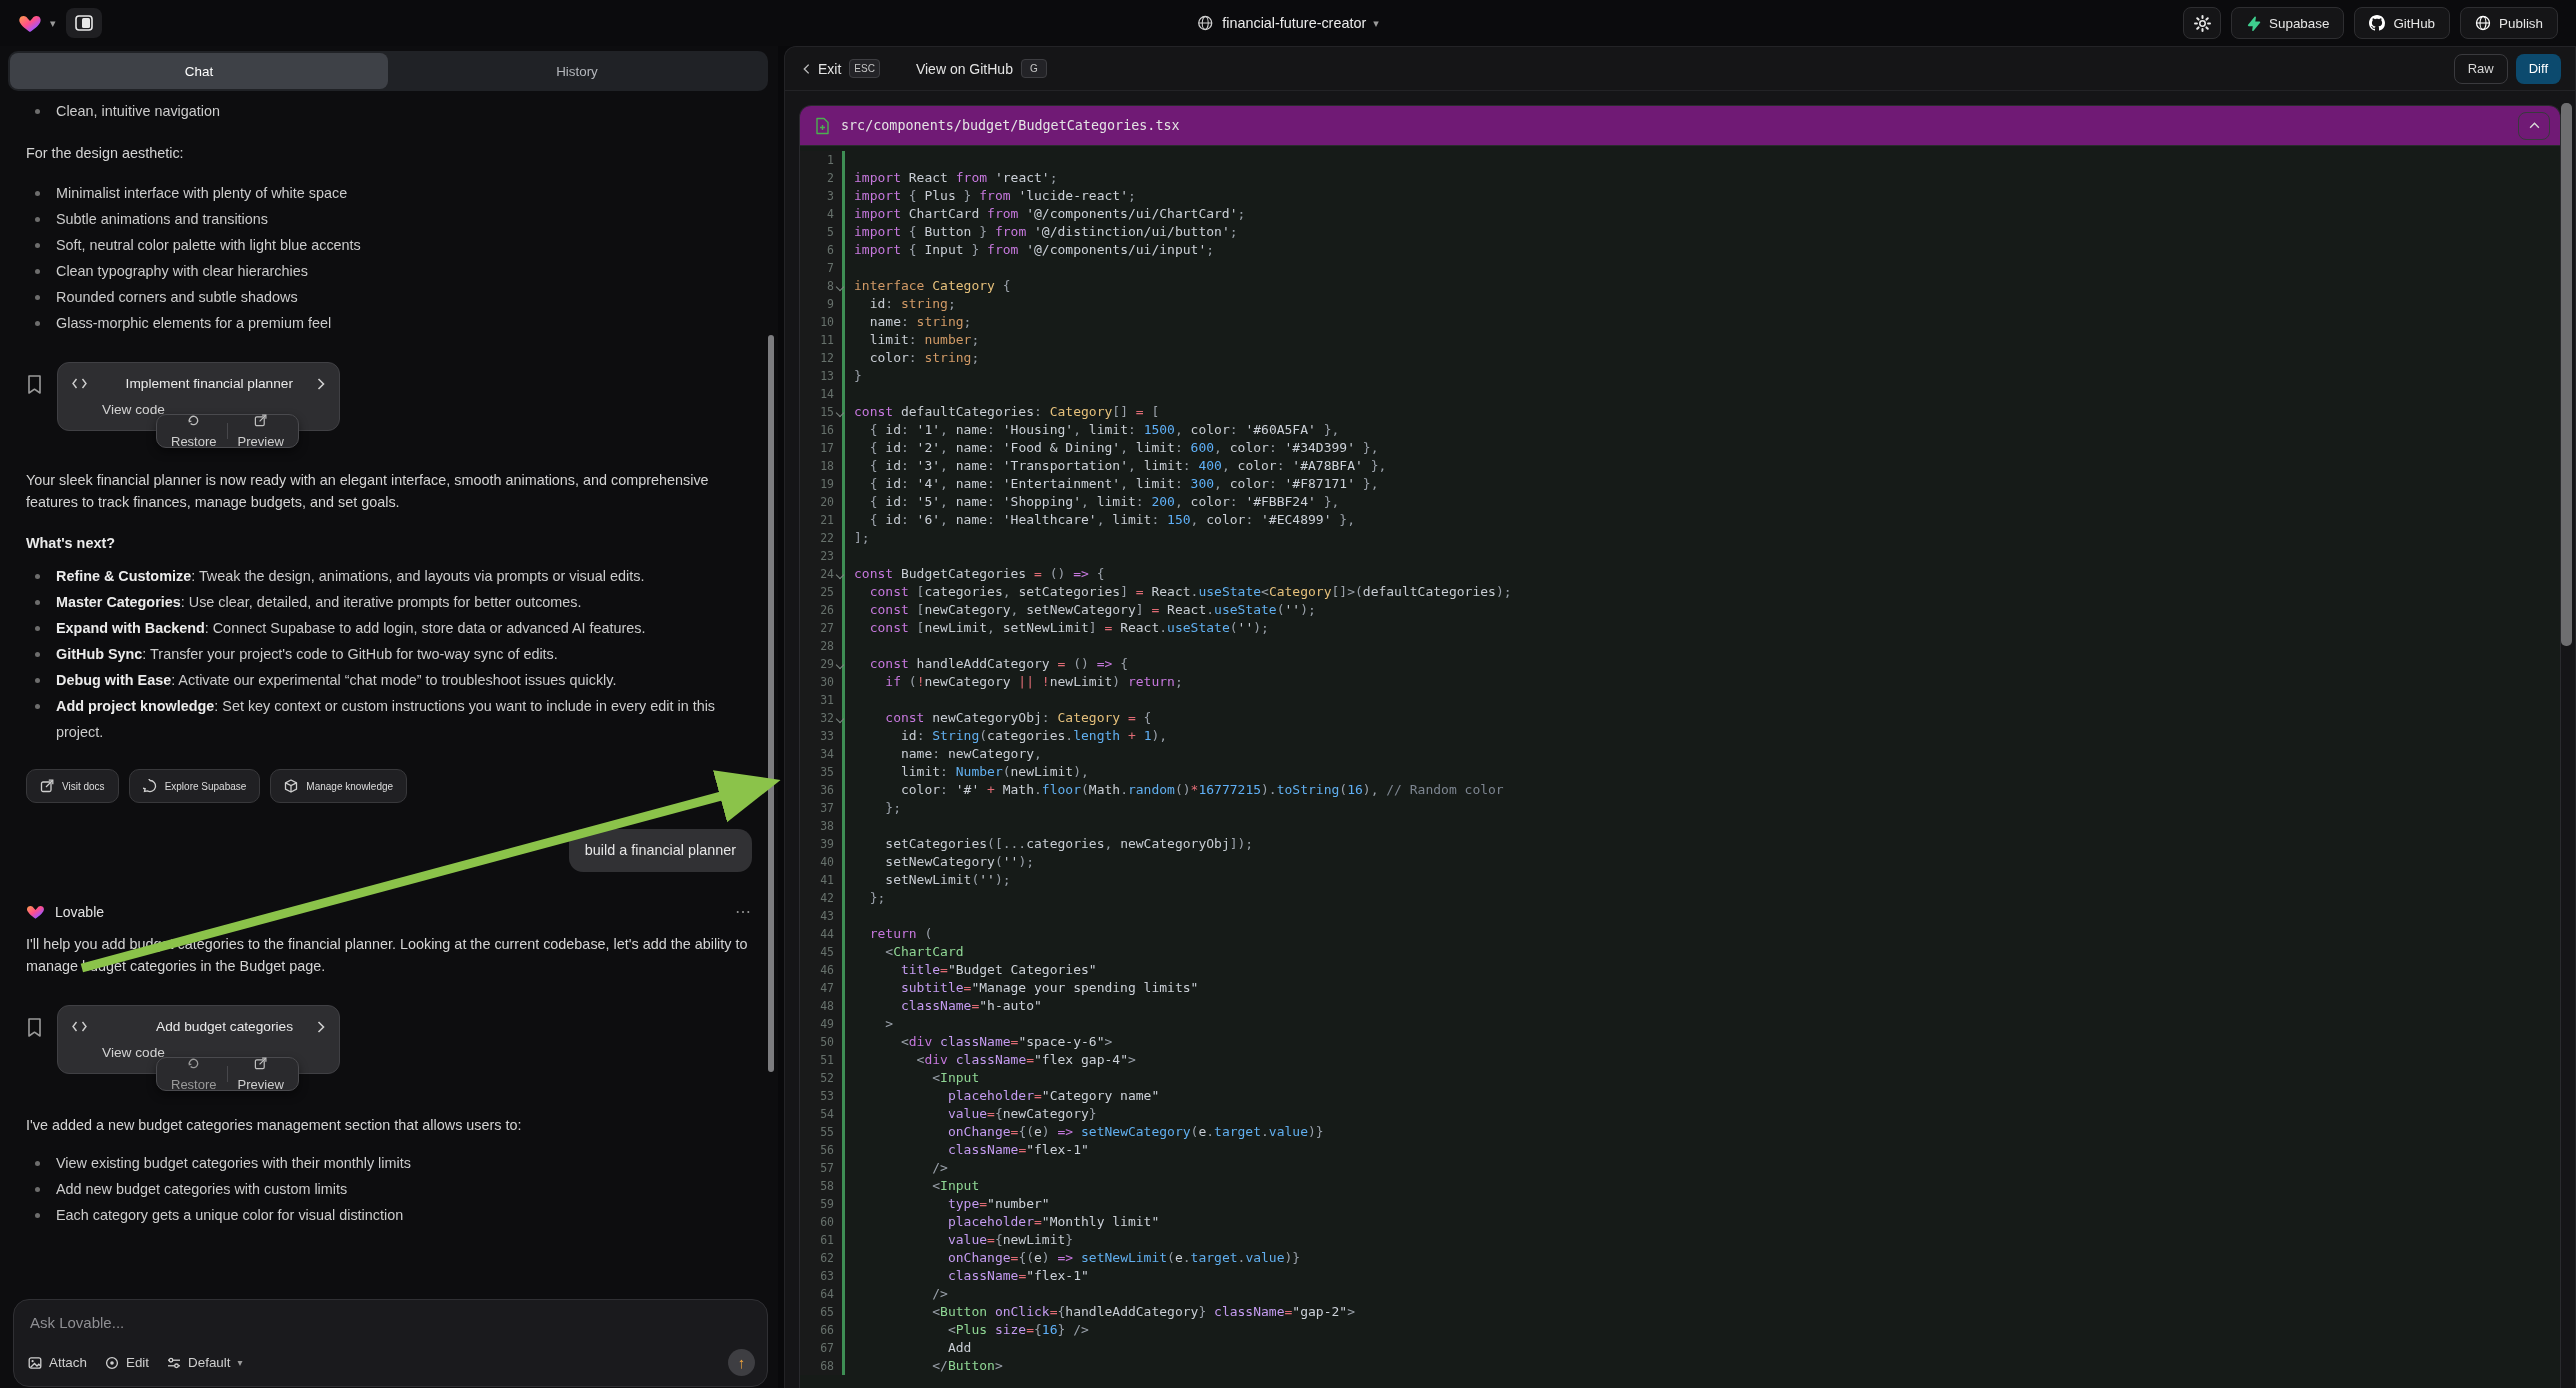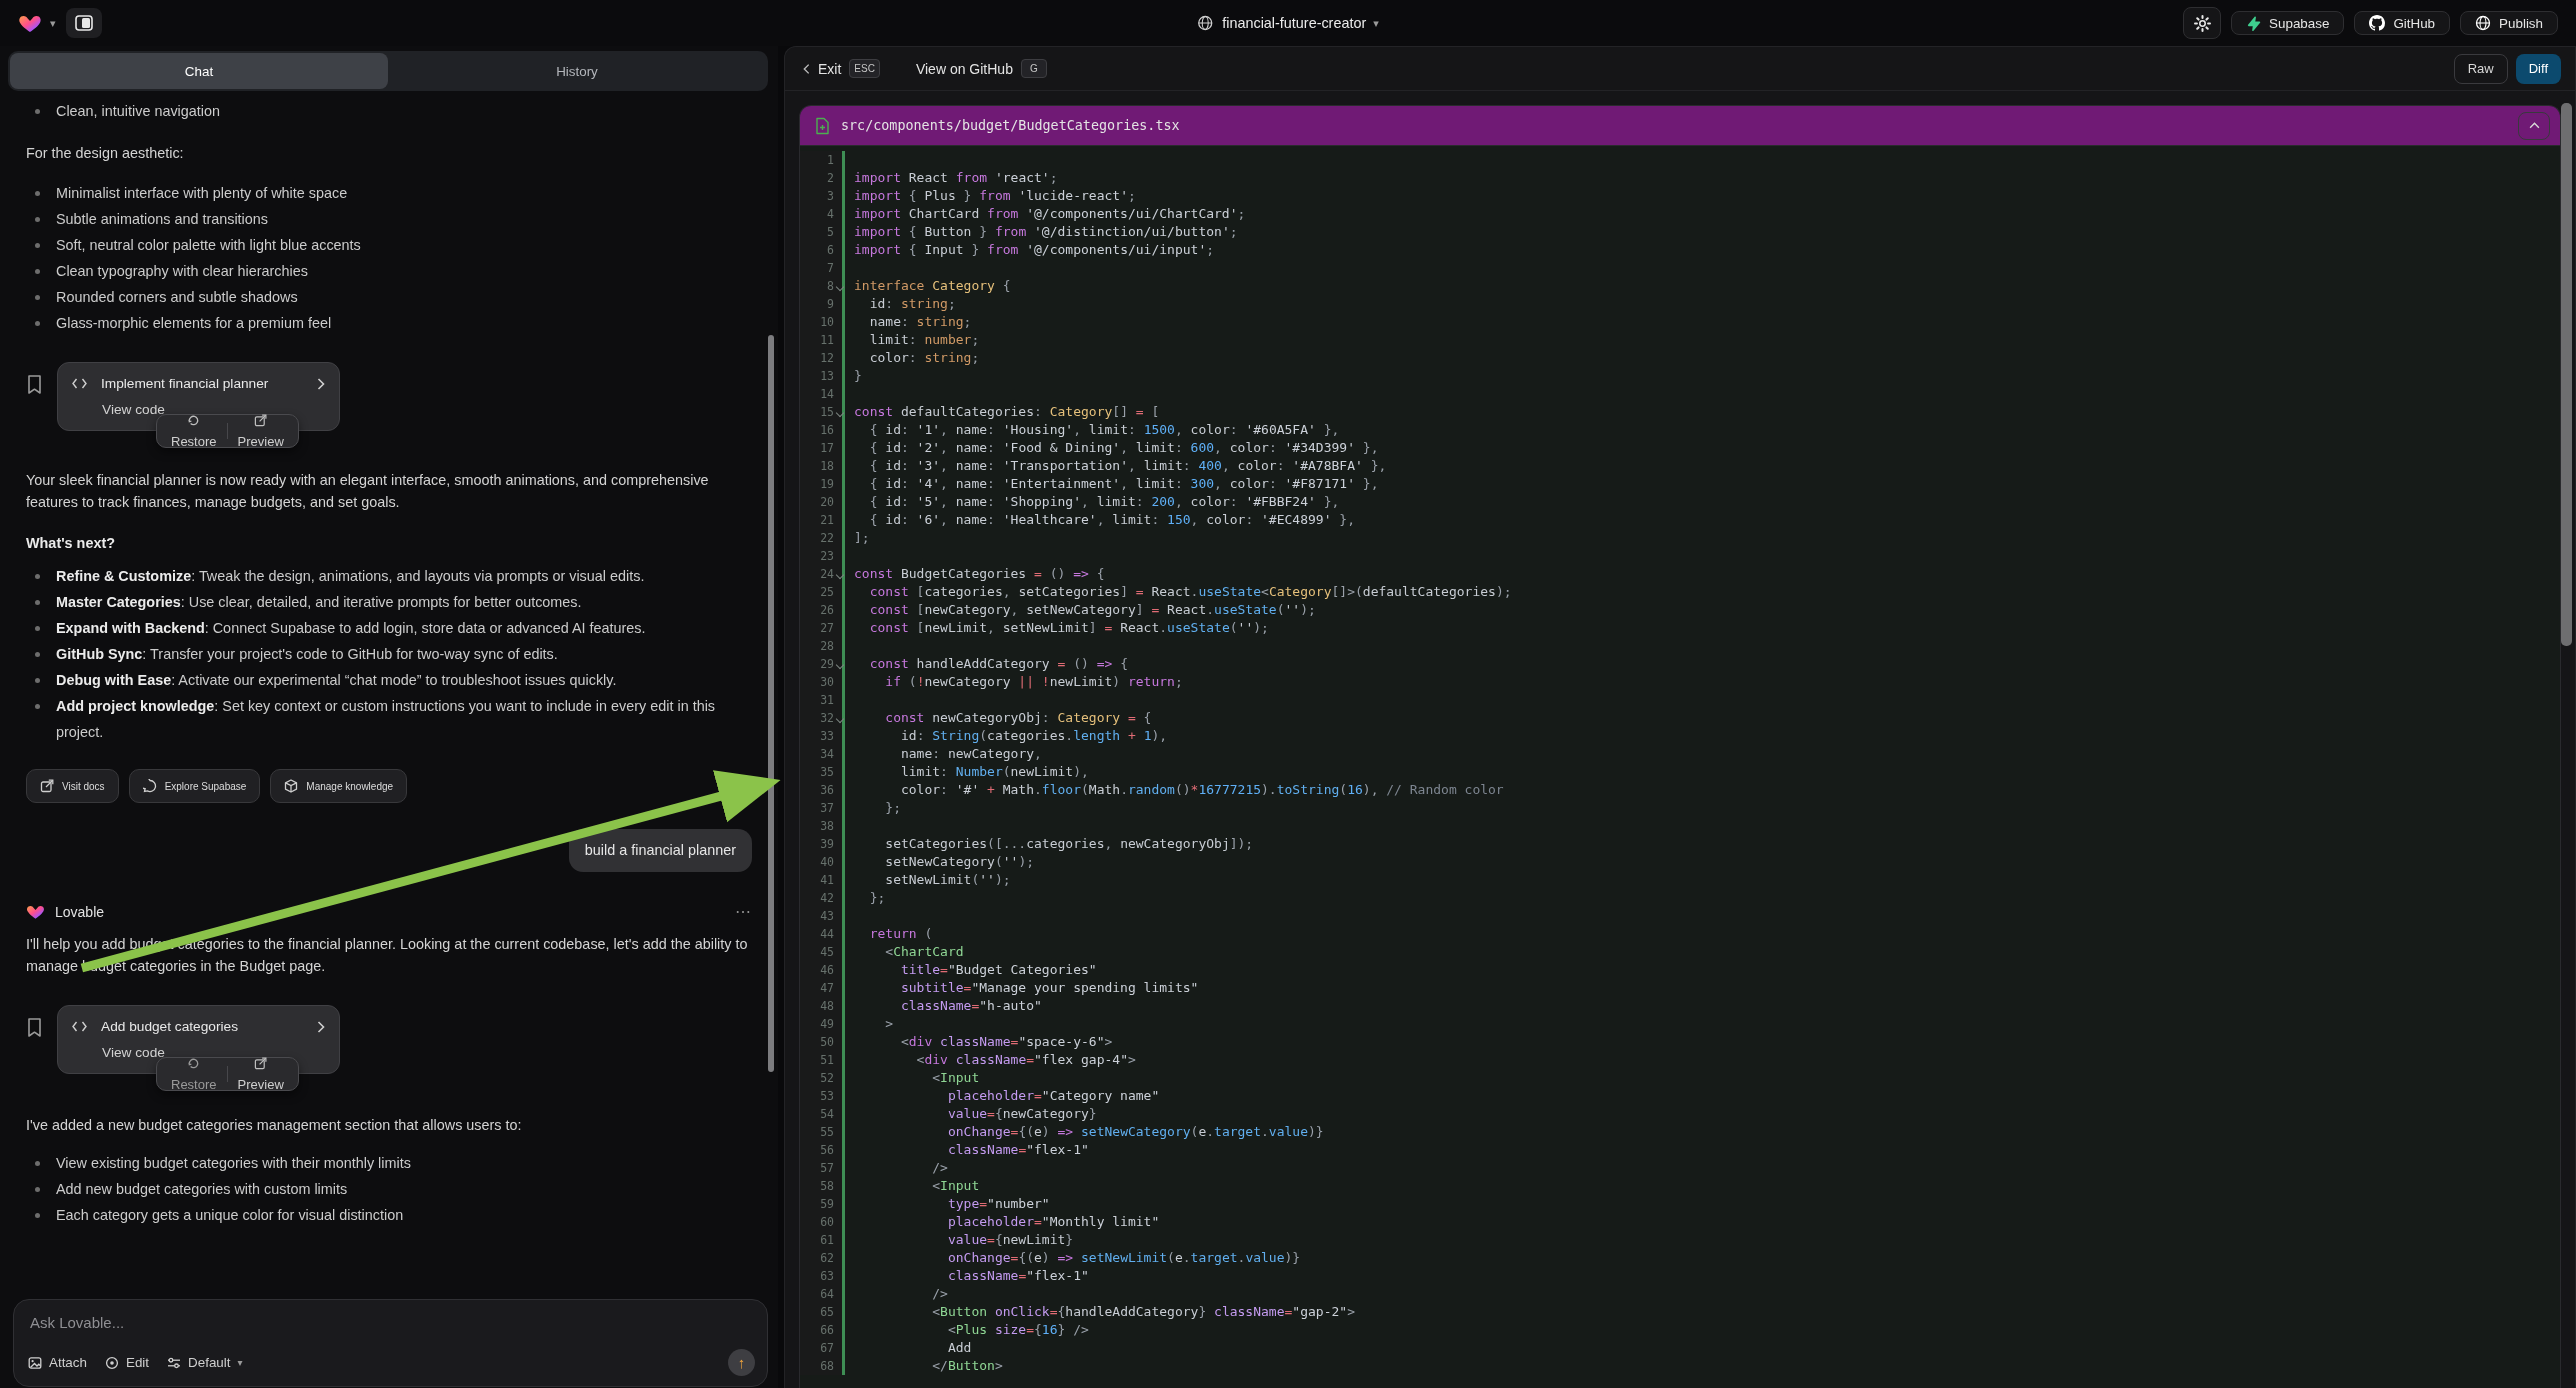--- a/index.html
+++ b/index.html
@@ -11,21 +11,21 @@
     display:flex; align-items:center; justify-content:space-between; padding:0 18px; background:#0b0b0d; }
   .tb-left { display:flex; align-items:center; gap:10px; }
   .logo-heart { width:24px; height:24px; display:block; }
   .tb-chev { color:#9a9a9a; font-size:11px; margin-left:-2px; }
   .panel-btn { width:36px; height:30px; border-radius:8px; background:#1f1f22; display:flex; align-items:center; justify-content:center; cursor:pointer; }
   .tb-center { position:absolute; left:50%; transform:translateX(-50%); display:flex; align-items:center; gap:9px; }
   .tb-title { font-size:14.4px; color:#ececec; }
   .tb-right { display:flex; align-items:center; gap:10px; }
   .tb-iconbtn { width:38px; height:32px; border:1px solid #2e2e31; border-radius:8px; background:#151517;
     display:flex; align-items:center; justify-content:center; cursor:pointer; }
-  .tb-pill { height:24px; padding:0 14px; border:1px solid #2e2e31; border-radius:8px; background:#151517;
+  .tb-pill { height:32px; padding:0 14px; border:1px solid #2e2e31; border-radius:8px; background:#151517;
     display:flex; align-items:center; gap:8px; font-size:13.4px; color:#e6e6e6; cursor:pointer; }
 
   
   .main { position:absolute; top:46px; left:0; right:0; bottom:0; display:flex; }
   .chat-panel { position:relative; width:778px; flex:none; background:#0d0d0f; }
   .code-panel { position:relative; flex:1; margin-left:6px; background:#151517;
     border-top-left-radius:12px; border:1px solid #232326; border-bottom:none; overflow:hidden; }
 
   
   .tabs { position:absolute; left:8px; right:10px; top:5px; height:40px; background:#202226; border-radius:10px;
@@ -38,21 +38,21 @@
   .msg-p { font-size:14.4px; line-height:22px; color:#d4d4d4; }
   .msg-h { font-size:14.4px; font-weight:bold; color:#ebebeb; }
   ul.dots { list-style:none; }
   ul.dots li { position:relative; padding-left:30px; font-size:14.4px; line-height:26px; color:#cccccc; }
   ul.dots li::before { content:""; position:absolute; left:9px; top:11px; width:5px; height:5px; border-radius:50%; background:#6d6d6d; }
   ul.dots li b { color:#ebebeb; }
 
   .card-row { display:flex; align-items:flex-start; gap:14px; position:relative; }
   .bm-icon { margin-top:12px; flex:none; }
   .ver-card { width:283px; background:#2e2e31; border:1px solid #404044; border-radius:12px; padding:13px 14px; cursor:pointer; }
-  .ver-top { display:flex; align-items:center; gap:14px; }
+  .ver-top { display:flex; align-items:center; gap:24px;text-align:right; }
   .ver-title { flex:1; font-size:13.7px; color:#e9e9e9; }
   .ver-link { margin-left:30px; margin-top:11px; font-size:13.7px; color:#d2d2d2; cursor:pointer; }
   .hover-bar { position:absolute; left:130px; bottom:-17px; background:#2a2a2d; border:1px solid #4a4a4e; border-radius:10px;
     display:flex; align-items:center; height:34px; padding:0 4px; box-shadow:0 4px 10px rgba(0,0,0,.45); z-index:5; }
   .hover-item { display:flex; align-items:center; gap:7px; font-size:13px; color:#cfcfcf; padding:0 10px; cursor:pointer;flex-direction:column; }
   .hover-item.dim { color:#9a9a9a; }
   .hover-sep { width:1px; height:16px; background:#47474b; }
 
   .actions { display:flex; gap:10px; }
   .action-btn { display:flex; align-items:center; gap:8px; height:34px; padding:0 13px; background:#202023;

